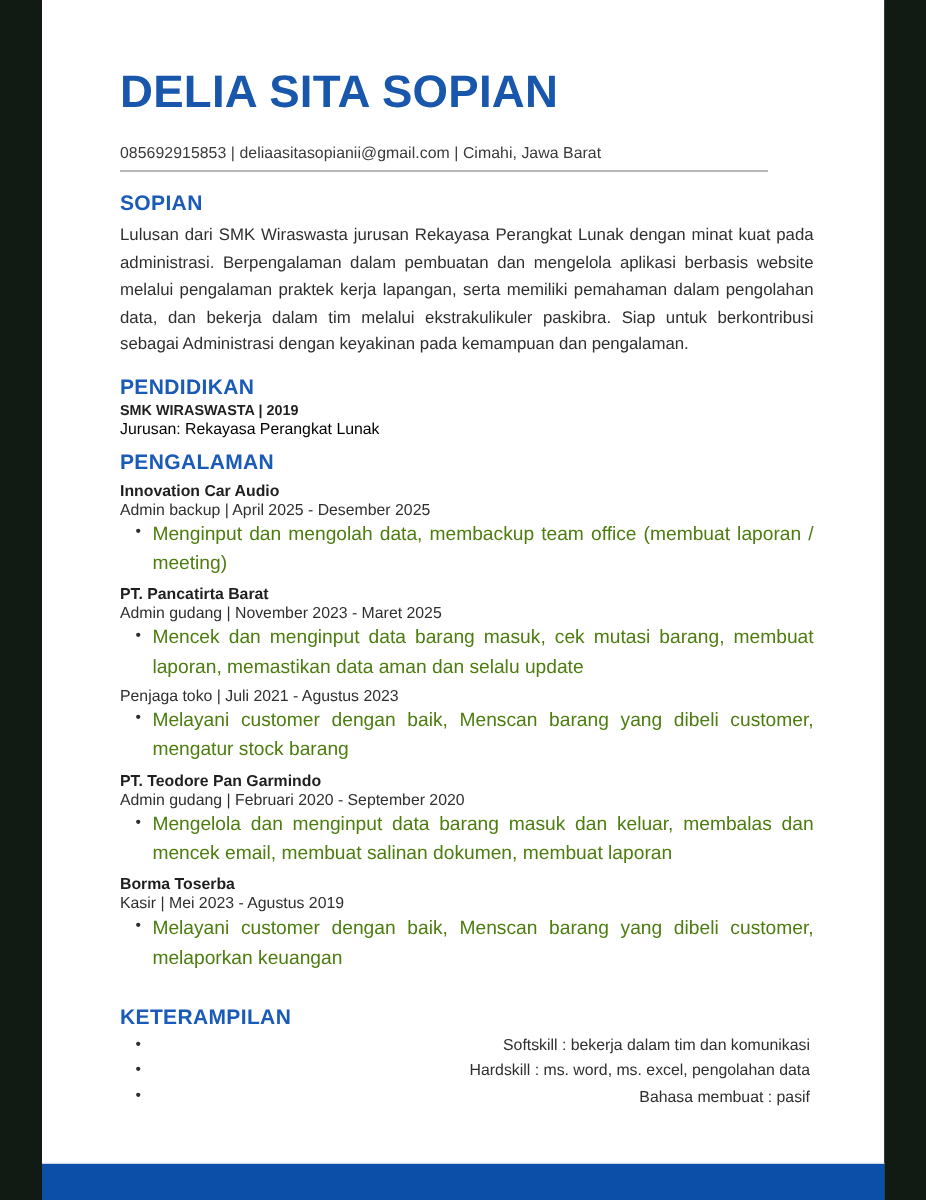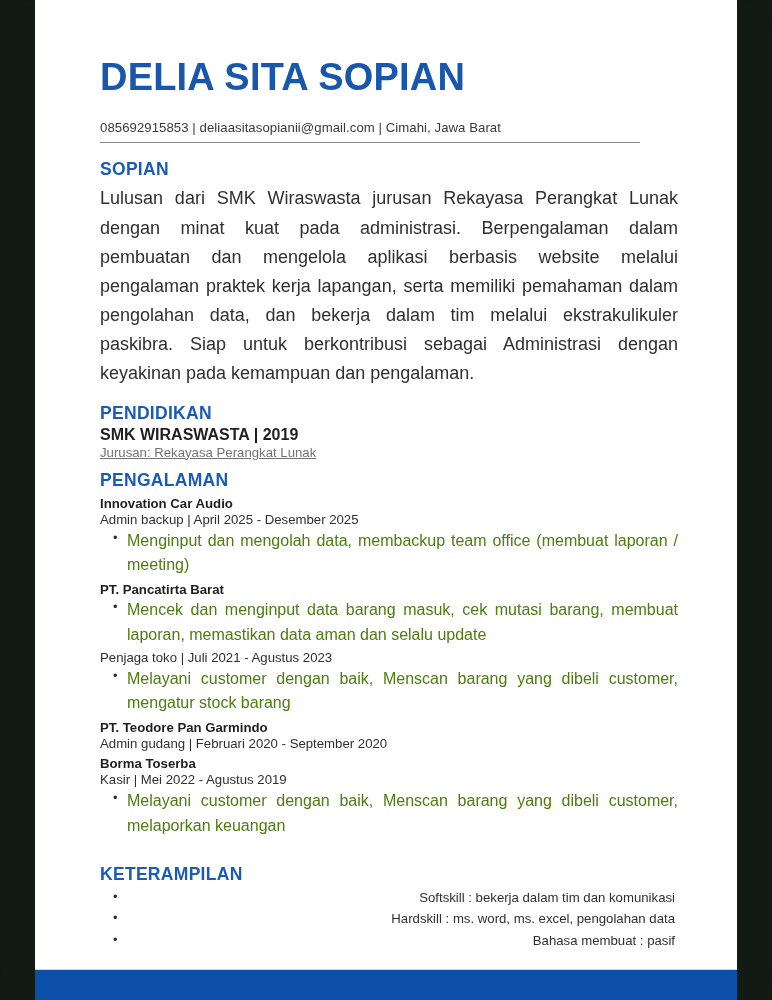--- a/index.html
+++ b/index.html
@@ -77,39 +77,38 @@
   .section-title {
     font-size: 17.5px;
     font-weight: bold;
     color: #1a5bb8;
     letter-spacing: 0.3px;
     margin: 0 0 4px 0;
   }
   .section-title.tight { margin-bottom: 2px; }
 
   .profile-text {
-    font-size: 18px;
+    font-size: 14px;
     line-height: 1.62;
     color: #2f2f2f;
     text-align: justify;
     margin: 0 0 14px 0;
     width: 578px;
   }
 
   .edu-title {
-    font-size: 16px;
+    font-size: 12px;
     font-weight: bold;
     color: #1f1f1f;
     margin: 2px 0 1px 0;
   }
   .edu-sub {
     font-size: 13.2px;
-    color: #737373;
+    color: #000000;
     margin: 0 0 10px 0;
-    text-decoration: underline;
   }
 
   .job { margin: 0 0 2px 0; }
   .job-title {
     font-size: 13.2px;
     font-weight: bold;
     color: #1f1f1f;
     margin: 5px 0 1px 0;
   }
   .job-meta {
@@ -217,37 +216,41 @@
         <div id="jobs-container">
             <div class="job">
               <div class="job-title">Innovation Car Audio</div>
               <div class="job-meta">Admin backup | April 2025 - Desember 2025</div>
               <ul class="bullets">
                 <li>Menginput dan mengolah data, membackup team office (membuat laporan / meeting)</li>
               </ul>
             </div>
             <div class="job">
               <div class="job-title">PT. Pancatirta Barat</div>
+              <div class="job-meta">Admin gudang | November 2023 - Maret 2025</div>
               <ul class="bullets">
                 <li>Mencek dan menginput data barang masuk, cek mutasi barang, membuat laporan, memastikan data aman dan selalu update</li>
               </ul>
             </div>
             <div class="job">
               <div class="job-meta">Penjaga toko | Juli 2021 - Agustus 2023</div>
               <ul class="bullets">
                 <li>Melayani customer dengan baik, Menscan barang yang dibeli customer, mengatur stock barang</li>
               </ul>
             </div>
             <div class="job">
               <div class="job-title">PT. Teodore Pan Garmindo</div>
               <div class="job-meta">Admin gudang | Februari 2020 - September 2020</div>
+              <ul class="bullets">
+                <li>Mengelola dan menginput data barang masuk dan keluar, membalas dan mencek email, membuat salinan dokumen, membuat laporan</li>
+              </ul>
             </div>
             <div class="job">
               <div class="job-title">Borma Toserba</div>
-              <div class="job-meta">Kasir | Mei 2022 - Agustus 2019</div>
+              <div class="job-meta">Kasir | Mei 2023 - Agustus 2019</div>
               <ul class="bullets">
                 <li>Melayani customer dengan baik, Menscan barang yang dibeli customer, melaporkan keuangan</li>
               </ul>
             </div>
           </div>
       </div>
 
       <div class="skills-block">
         <h2 class="section-title tight">KETERAMPILAN</h2>
         <ul class="skills" id="skills-container">

